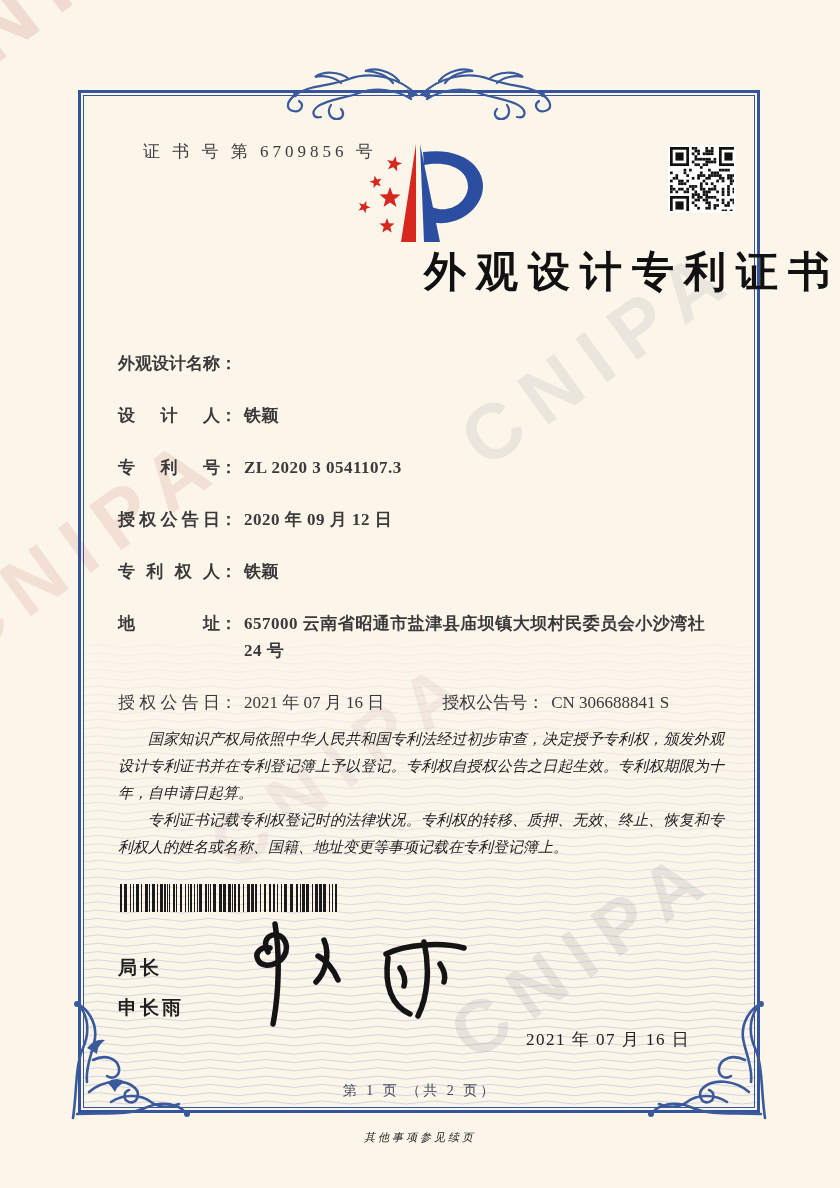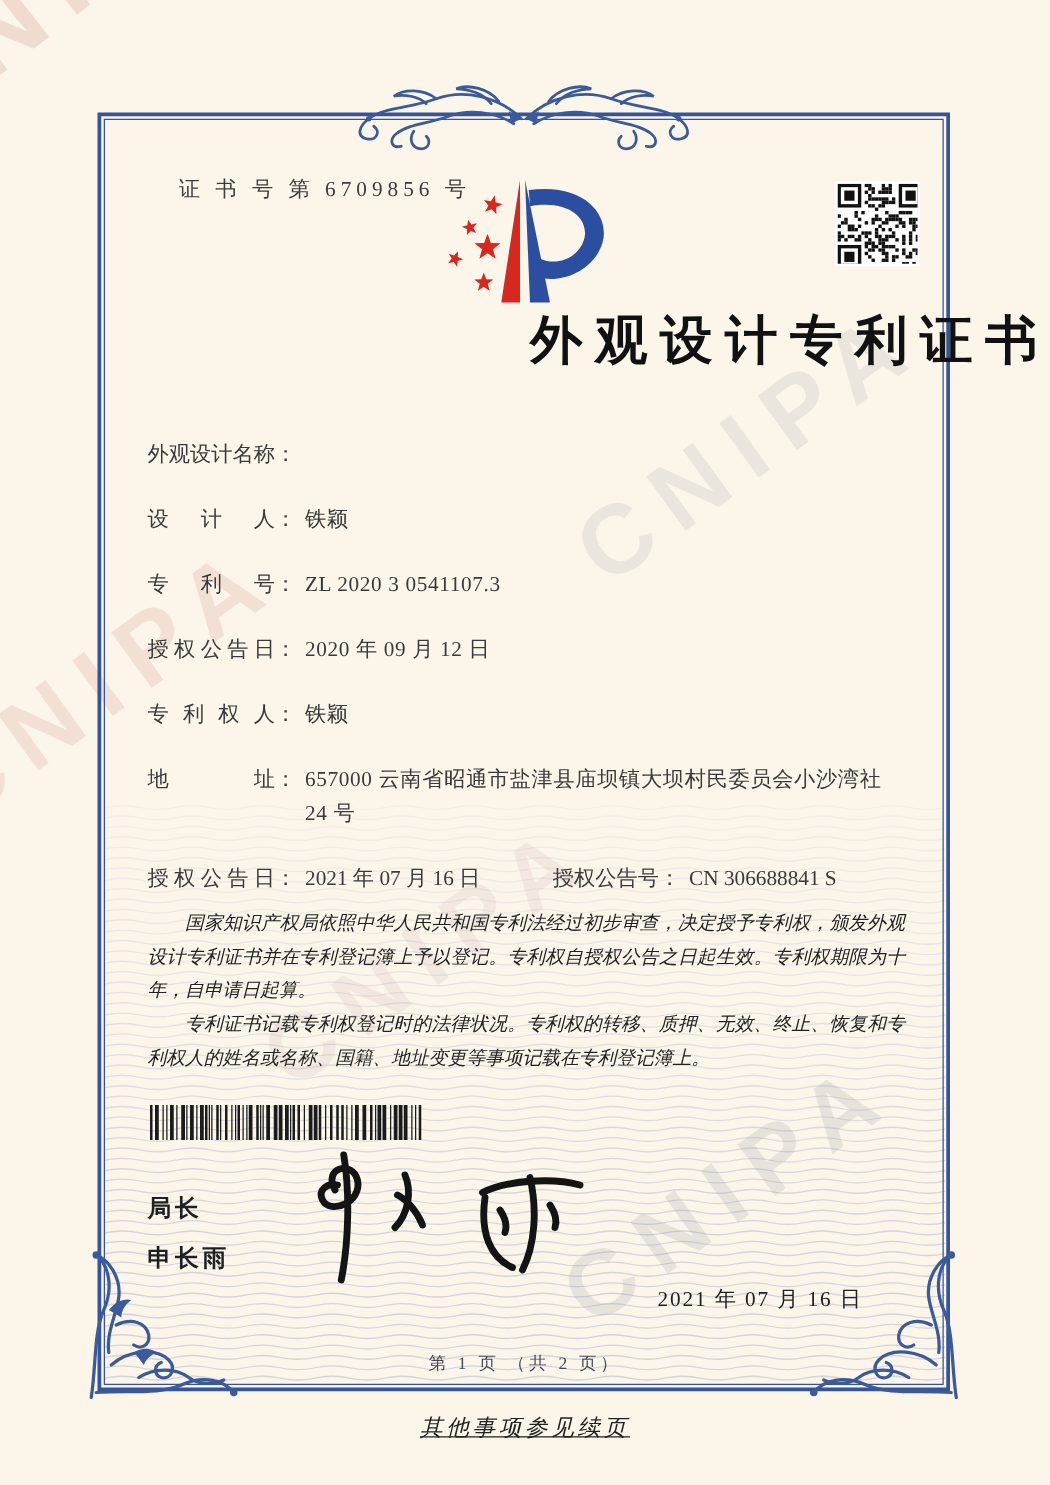--- a/index.html
+++ b/index.html
@@ -45,21 +45,21 @@
   .title {
     position:absolute; left:0; top:244px; width:100%;
     text-align:right; font-size:42px; font-weight:bold;
     letter-spacing:10px; color:#111; text-indent:10px;
   }
 
   .fields {
     position:absolute; left:118px; top:350px; width:606px;
     font-size:17px; color:#3a3a3a;
   }
-  .field-row { display:flex; line-height:27px; margin-bottom:25px; }
+  .field-row { display:flex; line-height:27px; margin-bottom:25px;font-weight:bold; }
   .field-label {
     flex:0 0 102px; text-align:justify; text-align-last:justify;
     letter-spacing:0;
   }
   .field-colon { flex:0 0 auto; padding-right:7px; }
   .field-value { flex:1 1 auto; letter-spacing:0.5px; }
 
   .grant-row { display:flex; line-height:27px; margin-top:0; font-size:17px; color:#3a3a3a; }
   .grant-pair { display:flex; }
   .grant-pair + .grant-pair { margin-left:58px; }
@@ -82,23 +82,22 @@
   .issue-date {
     position:absolute; left:526px; top:1028px;
     font-size:17px; letter-spacing:1.5px; color:#222;
   }
   .page-indicator {
     position:absolute; left:0; top:1082px; width:100%;
     text-align:center; font-size:14px; letter-spacing:3px; color:#44485a;
   }
   .footer-note {
     position:absolute; left:0; top:1130px; width:100%;
-    text-align:center; font-size:18px; letter-spacing:3px; color:#222;
+    text-align:center; font-size:11px; letter-spacing:3px; color:#222;
     font-style:italic;
-    text-decoration:underline;
   }
 </style>
 </head>
 <body>
 
 <div class="page">
 
   <div class="watermark wm1">CNIPA</div>
   <div class="watermark wm2">CNIPA</div>
   <div class="watermark wm3">CNIPA</div>

